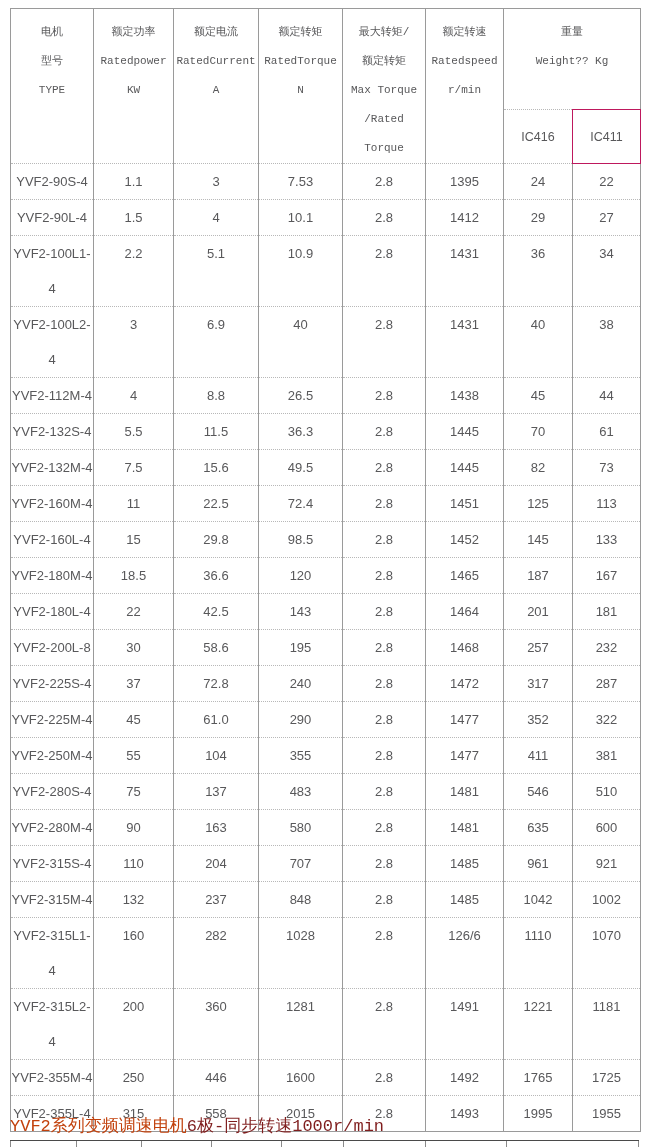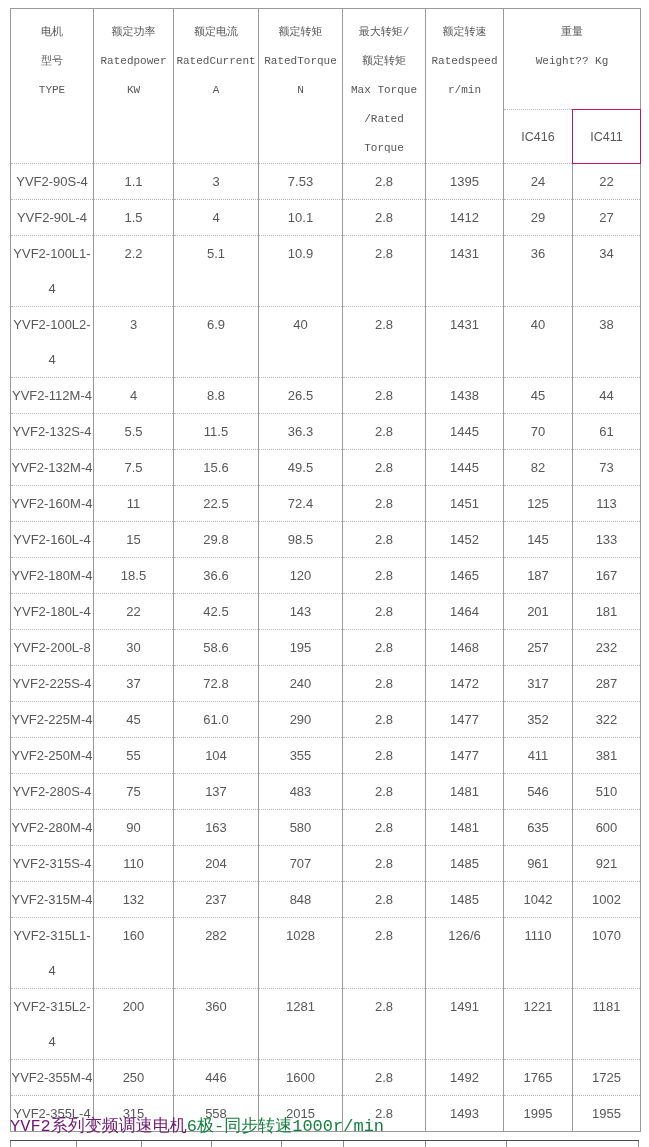--- a/index.html
+++ b/index.html
@@ -75,22 +75,22 @@
   .caption-line {
     position: absolute;
     left: 10px;
     top: 1116px;
     height: 22px;
     line-height: 22px;
     font-size: 17px;
     font-family: "Liberation Mono", "DejaVu Serif", serif;
     white-space: nowrap;
   }
-  .caption-series { color: #701a75; margin-top: 40px; }
-  .caption-suffix { color: #15803d; }
+  .caption-series { color: #c2410c; margin-top: 40px; }
+  .caption-suffix { color: #7f1d1d; }
 
   
   .next-table {
     position: absolute;
     left: 10px;
     top: 1140px;
     width: 629px;
     height: 10px;
     border-top: 1px solid #4a4a4a;
   }

